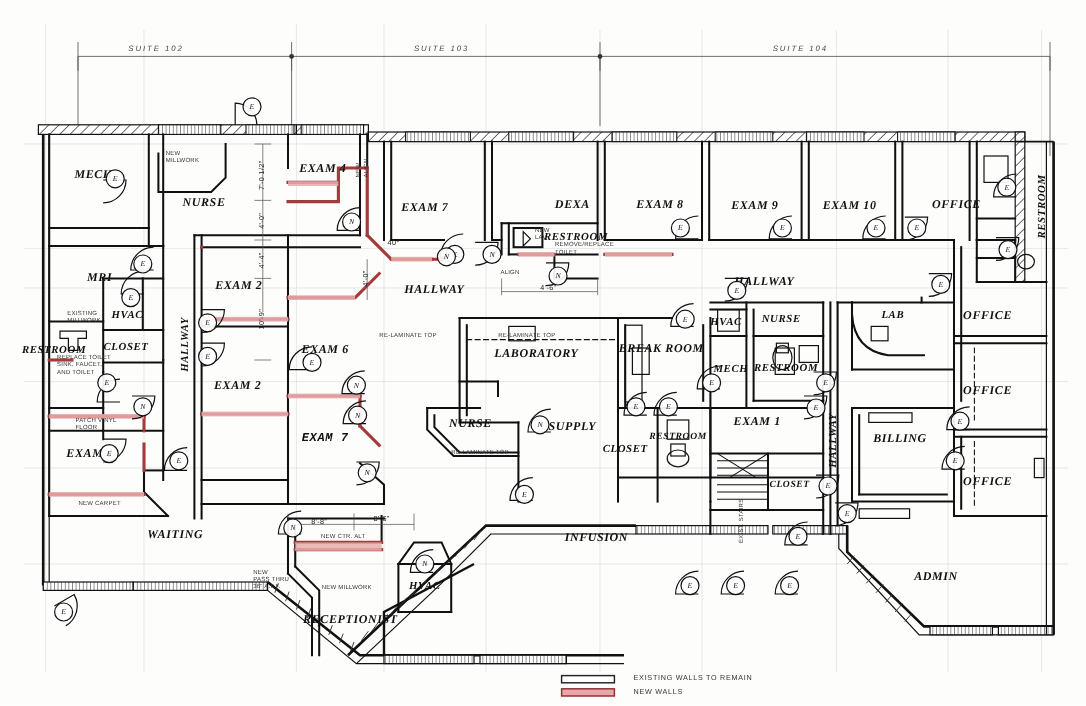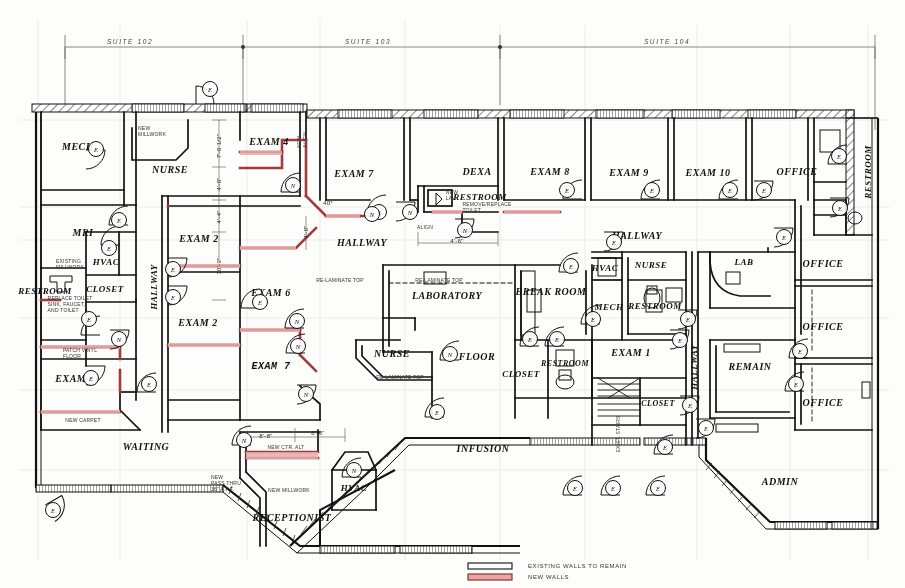--- a/index.html
+++ b/index.html
@@ -539,31 +539,31 @@
       <div class="rmlabel rm-sm" style="left: 45px; top: 291px;">RESTROOM</div>
       <div class="rmlabel rm-sm vert" style="left: 154px; top: 287px;">HALLWAY</div>
       <div class="rmlabel rm-md" style="left: 271px; top: 292px;">EXAM 6</div>
       <div class="rmlabel rm-md" style="left: 447px; top: 295px;">LABORATORY</div>
       <div class="rmlabel rm-md" style="left: 551px; top: 291px;">BREAK ROOM</div>
       <div class="rmlabel rm-sm" style="left: 609px; top: 307px;">MECH</div>
       <div class="rmlabel rm-sm" style="left: 655px; top: 306px;">RESTROOM</div>
       <div class="rmlabel rm-md" style="left: 198px; top: 322px;">EXAM 2</div>
       <div class="rmlabel rm-md" style="left: 823px; top: 326px;">OFFICE</div>
       <div class="rmlabel rm-md" style="left: 392px; top: 353px;">NURSE</div>
-      <div class="rmlabel rm-md" style="left: 477px; top: 356px;">FLOOR</div>
+      <div class="rmlabel rm-md" style="left: 477px; top: 356px;">SUPPLY</div>
       <div class="rmlabel rm-xs" style="left: 565px; top: 363px;">RESTROOM</div>
       <div class="rmlabel rm-md" style="left: 631px; top: 352px;">EXAM 1</div>
       <div class="rmlabel rm-sm vert" style="left: 694px; top: 367px;">HALLWAY</div>
-      <div class="rmlabel rm-md" style="left: 750px; top: 366px;">REMAIN</div>
+      <div class="rmlabel rm-md" style="left: 750px; top: 366px;">BILLING</div>
       <div class="rmlabel rm-md" style="left: 271px; top: 366px; font-family: Liberation Mono, monospace;">EXAM 7</div>
       <div class="rmlabel rm-md" style="left: 75px; top: 378px;">EXAM 1</div>
       <div class="rmlabel rm-sm" style="left: 521px; top: 374px;">CLOSET</div>
       <div class="rmlabel rm-xs" style="left: 658px; top: 403px;">CLOSET</div>
       <div class="rmlabel rm-md" style="left: 823px; top: 402px;">OFFICE</div>
-      <div class="rmlabel rm-md" style="left: 483px; top: 448px;">INFUSION</div>
+      <div class="rmlabel rm-md" style="left: 497px; top: 448px;">INFUSION</div>
       <div class="rmlabel rm-md" style="left: 146px; top: 446px;">WAITING</div>
       <div class="rmlabel rm-md" style="left: 780px; top: 481px;">ADMIN</div>
       <div class="rmlabel rm-sm" style="left: 354px; top: 488px;">HVAC</div>
       <div class="rmlabel rm-md" style="left: 292px; top: 517px;">RECEPTIONIST</div>
     </div>
 
   <div id="annot-layer">
       <div class="hand" style="left: 152px; top: 132px;">NEW
 MILLWORK</div>
       <div class="hand" style="left: 70px; top: 265px;">EXISTING

